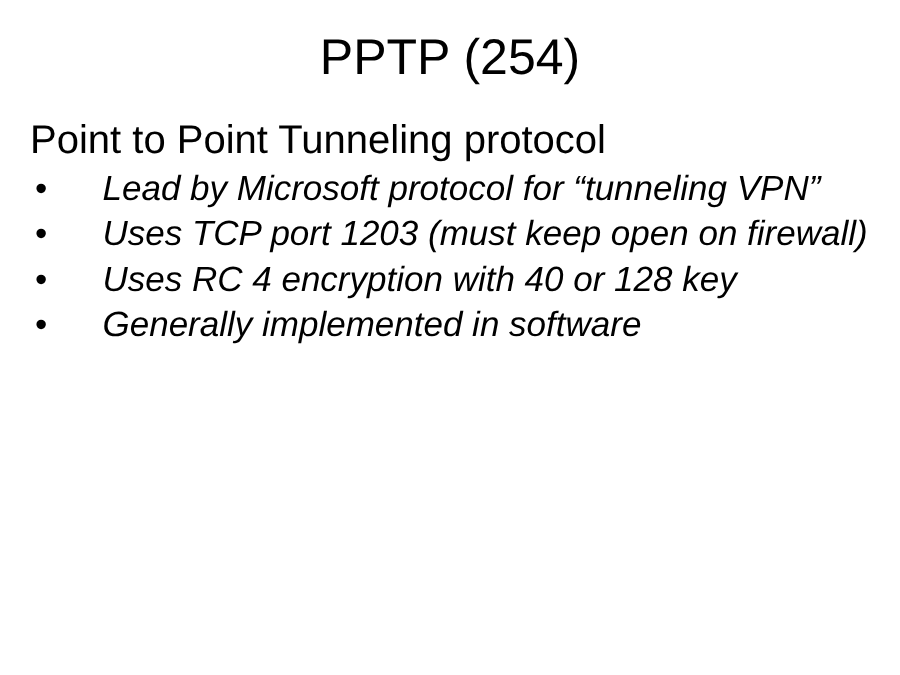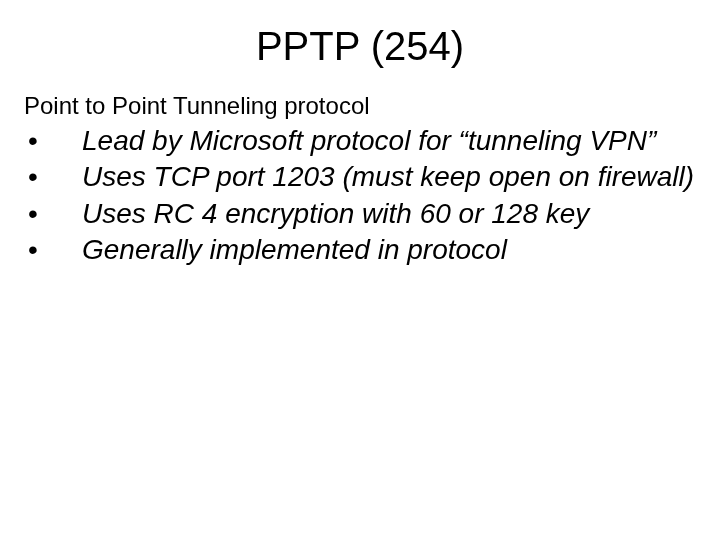--- a/index.html
+++ b/index.html
@@ -17,21 +17,21 @@
     height: 540px;
     padding: 18px 24px 16px 24px;
   }
   .title {
     text-align: center;
     font-size: 40px;
     margin: 6px 0 22px 0;
     font-weight: normal;
   }
   .subtitle {
-    font-size: 24px;
+    font-size: 32px;
     margin: 0 0 2px 0;
     line-height: 1.25;
   }
   ul.bullets {
     list-style: none;
     margin: 0;
     padding: 0;
   }
   ul.bullets li {
     font-size: 28px;
@@ -65,20 +65,20 @@
     <li>
       <span class="dot">•</span>
       <span class="txt">Lead by Microsoft protocol for “tunneling VPN”</span>
     </li>
     <li>
       <span class="dot">•</span>
       <span class="txt">Uses TCP port 1203 (must keep open on firewall)</span>
     </li>
     <li>
       <span class="dot">•</span>
-      <span class="txt">Uses RC 4 encryption with 60 or 128 key</span>
+      <span class="txt">Uses RC 4 encryption with 40 or 128 key</span>
     </li>
     <li>
       <span class="dot">•</span>
-      <span class="txt">Generally implemented in protocol</span>
+      <span class="txt">Generally implemented in software</span>
     </li>
   </ul>
 </div>
 
 </body></html>

